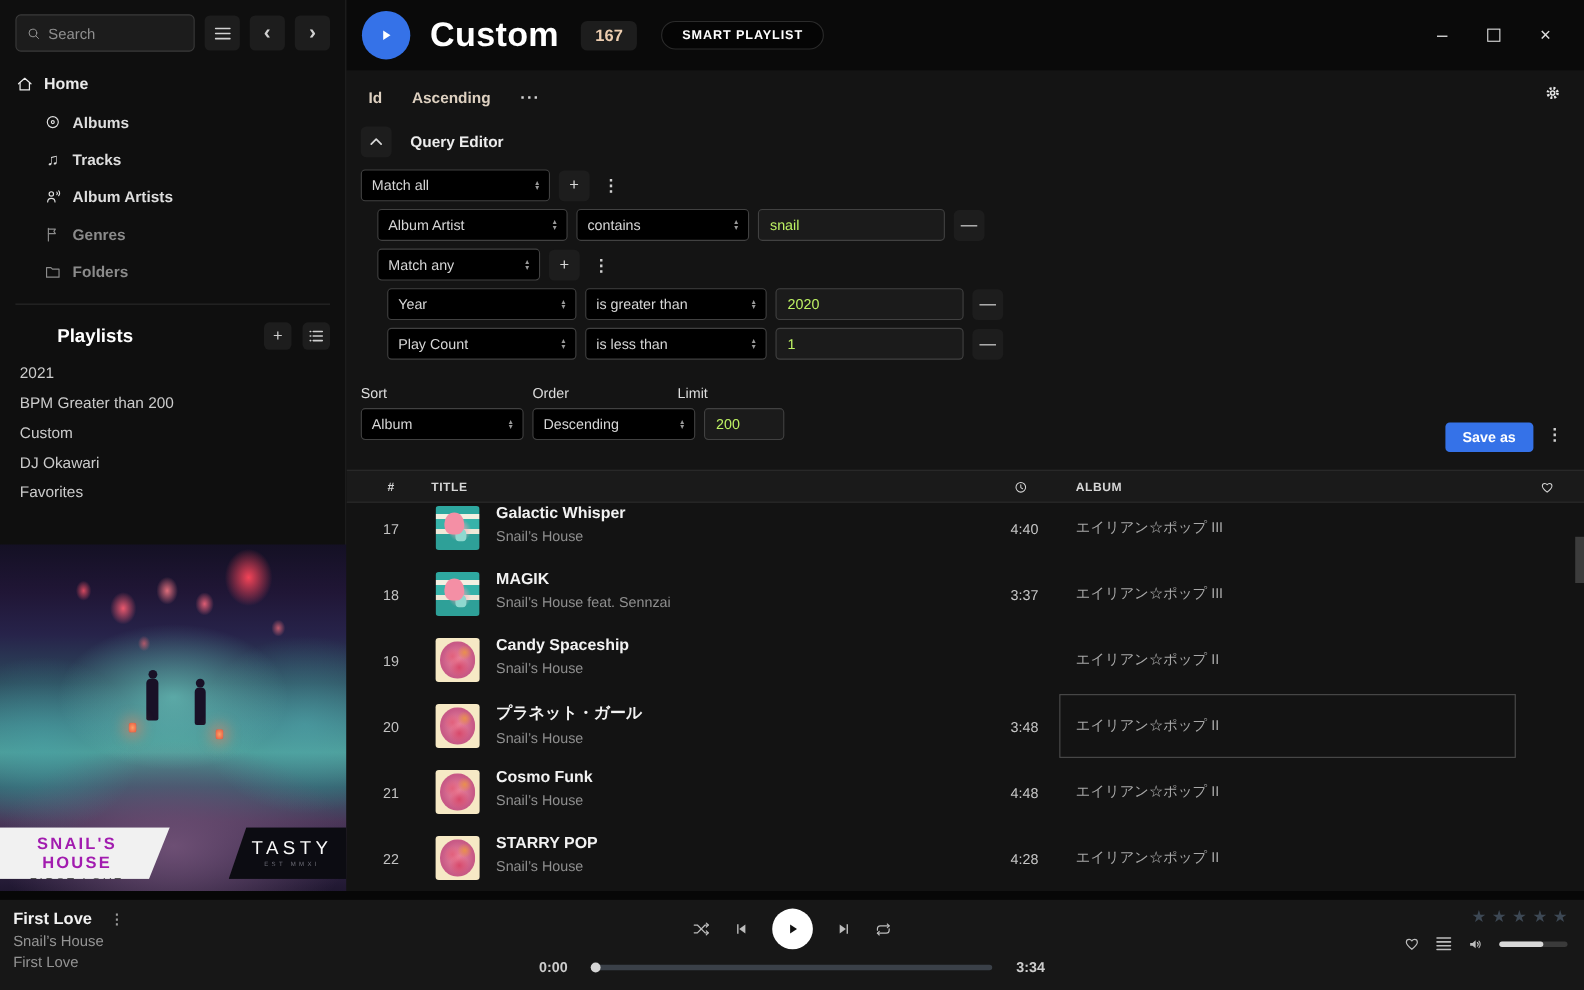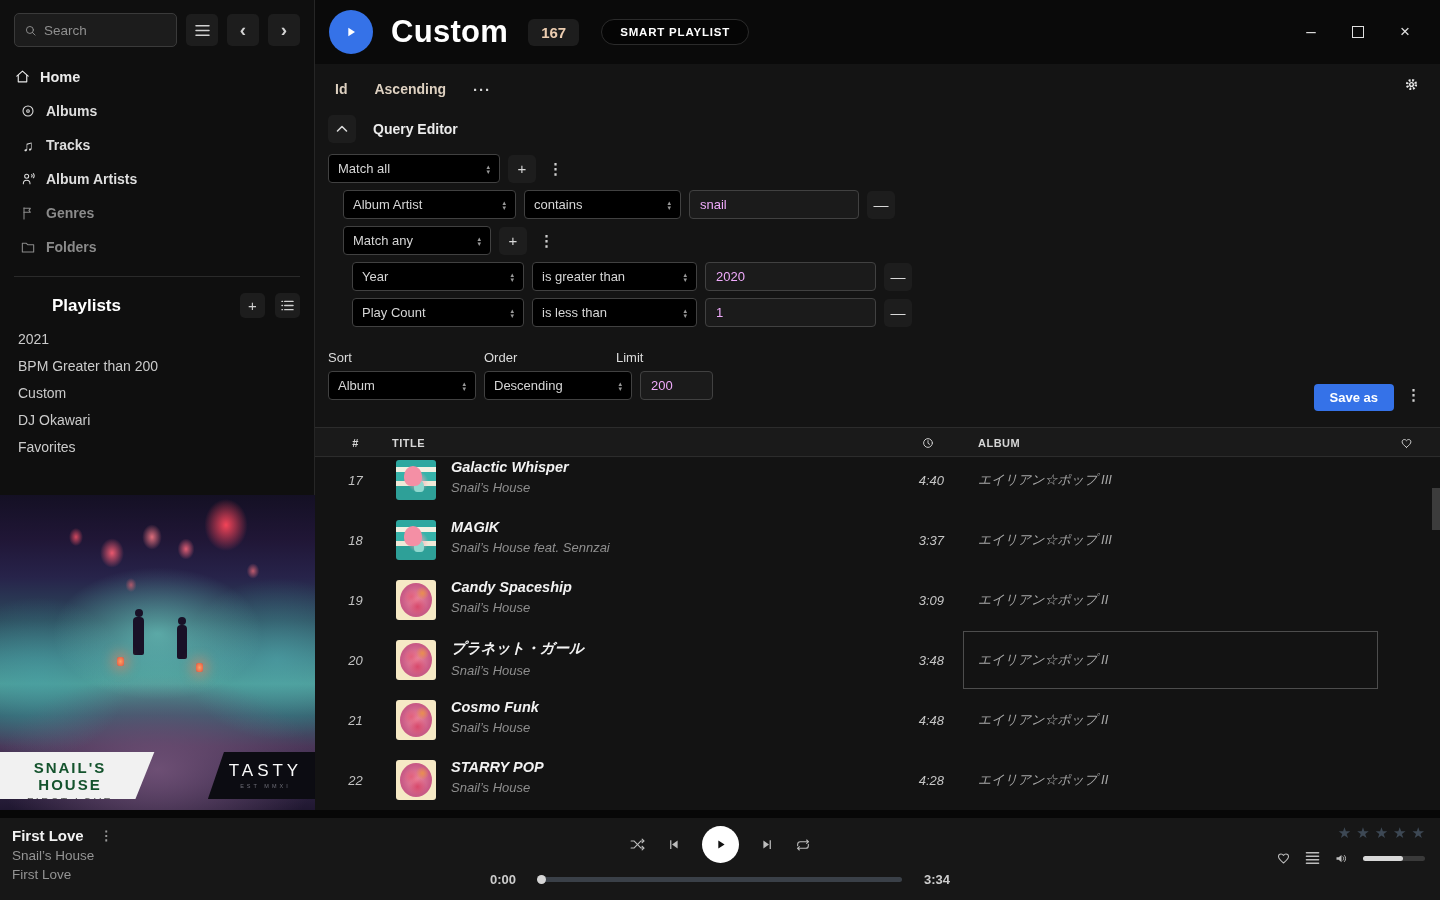--- a/index.html
+++ b/index.html
@@ -13,21 +13,21 @@
   #sidebar { position:absolute; left:0; top:0; width:315px; height:810px; background:#0f0f0f; border-right:1px solid #262626; }
   #side-top { display:flex; align-items:center; padding:13px 14px 12px 14px; gap:9px; }
   .search-box { width:163px; height:34px; background:#1c1c1c; border:1px solid #3a3a3a; border-radius:5px; display:flex; align-items:center; padding:0 9px; gap:7px; color:#9a9a9a; }
   .search-box input { background:transparent; border:none; outline:none; color:#d8d8d8; font-size:13.5px; width:100%; font-family:"Liberation Sans",sans-serif; }
   .search-box input::placeholder { color:#8f8f8f; }
   .sq-btn { width:32px; height:32px; background:#1d1d1d; border:none; border-radius:5px; color:#d2d2d2; display:flex; align-items:center; justify-content:center; font-size:17px; cursor:pointer; }
   .chev-txt { font-size:19px; font-weight:700; line-height:1; margin-top:-2px; }
 
   .nav-item { display:flex; align-items:center; gap:9px; padding:9px 14px; font-size:14.5px; font-weight:700; color:#eaeaea; cursor:pointer; }
   .nav-item .grow { flex:1; }
-  .sub-items { padding-left:20px; }
+  .sub-items { padding-left:40px; }
   .sub-item { display:flex; align-items:center; gap:10px; padding:9px 0; font-size:14px; font-weight:700; color:#dedede; cursor:pointer; }
   .sub-item.dim { color:#8b8b8b; }
   .note-glyph { font-size:15px; line-height:1; width:16px; text-align:center; }
 
   .divider { height:1px; background:#2a2a2a; margin:12px 14px 10px 14px; }
   .pl-head { display:flex; align-items:center; padding:6px 14px 8px 16px;margin-left:36px; }
   .pl-head h2 { font-size:17px; font-weight:800; color:#fff; flex:1; }
   .pl-head .sq-sm { width:25px; height:25px; background:#1d1d1d; border:none; border-radius:5px; color:#cfcfcf; display:flex; align-items:center; justify-content:center; margin-left:10px; cursor:pointer; font-size:15px; }
   .pl-list { list-style:none; padding:0 16px; }
   .pl-list li { font-size:14px; color:#cbcbcb; padding:5px 0 6px 2px; cursor:pointer; }
@@ -49,21 +49,21 @@
       linear-gradient(180deg,#141024 0%,#201636 14%,#27234a 26%,#2c4a5c 40%,#3f7f86 52%,#4d9d98 60%,#35616f 70%,#4a3658 80%,#332546 90%,#1f1730 100%);
   }
   .figure { position:absolute; background:#191127; border-radius:4px 4px 2px 2px; }
   .figure::before { content:""; position:absolute; left:50%; transform:translateX(-50%); top:-8px; width:8px; height:8px; border-radius:50%; background:#191127; }
   #fig1 { left:133px; top:122px; width:11px; height:38px; }
   #fig2 { left:177px; top:130px; width:10px; height:34px; }
   .lantern { position:absolute; width:7px; height:9px; border-radius:2px; background:radial-gradient(#ffa066,#e2543e); box-shadow:0 0 12px 5px rgba(255,125,85,.45); }
   #lan1 { left:117px; top:162px; } #lan2 { left:196px; top:168px; }
   .banner { position:absolute; left:0; bottom:11px; width:100%; height:47px; }
   .banner-white { position:absolute; inset:0; background:#f1f1f1; clip-path:polygon(0 0,49% 0,43% 100%,0 100%); padding-top:7px; }
-  .banner-white .art-artist { width:140px; text-align:center; font-size:15px; font-weight:800; letter-spacing:2px; color:#14532d; }
+  .banner-white .art-artist { width:140px; text-align:center; font-size:15px; font-weight:800; letter-spacing:2px; color:#a21caf; }
   .banner-white .art-title { width:140px; text-align:center; font-size:10.5px; letter-spacing:2.5px; color:#555; margin-top:3px; }
   .banner-black { position:absolute; top:0; bottom:0; left:66%; width:34%; background:#0c0c12; clip-path:polygon(15% 0,100% 0,100% 100%,0 100%); padding-top:9px; text-align:center; }
   .banner-black .lbl { font-size:17px; letter-spacing:4px; color:#fafafa; font-weight:400; padding-left:8px; }
   .banner-black .lbl-sub { font-size:5.5px; letter-spacing:3px; color:#6e6e78; margin-top:2px; padding-left:8px; }
 
   
   main { position:absolute; left:315px; top:0; right:0; height:810px; background:#141414; overflow:hidden; }
   #page-header { position:absolute; left:0; top:0; right:0; height:64px; background:#0a0a0a; display:flex; align-items:center; padding:0 14px; }
   #play-hero { width:44px; height:44px; border-radius:50%; background:#3572e8; border:none; display:flex; align-items:center; justify-content:center; cursor:pointer; color:#fff; }
   #page-title { font-size:31px; font-weight:800; color:#fff; margin-left:18px; letter-spacing:.3px; }
@@ -79,39 +79,39 @@
   #gear-btn { position:absolute; right:20px; top:76px; background:none; border:none; color:#e6e6e6; cursor:pointer; }
 
   
   #query-editor { position:absolute; left:13px; top:115px; right:130px; }
   .qe-row { display:flex; align-items:center; margin-bottom:7px; }
   .qe-head { height:28px; margin-bottom:11px; }
   .collapse-btn { width:28px; height:28px; background:#1d1d1d; border:none; border-radius:5px; color:#d8d8d8; display:flex; align-items:center; justify-content:center; cursor:pointer; }
   .qe-title { font-size:14px; font-weight:600; color:#ececec; margin-left:17px; }
   .sel { height:29px; background:#000000; border:1px solid #414141; border-radius:4px; display:flex; align-items:center; padding:0 9px; font-size:13px; color:#d6d6d6; cursor:pointer; }
   .sel .caret { margin-left:auto; display:flex; flex-direction:column; align-items:center; color:#9a9a9a; font-size:7px; line-height:5px; }
-  .tin { height:29px; background:#1b1b1b; border:1px solid #414141; border-radius:4px; color:#f0abfc; font-size:13px; padding:0 10px; font-family:"Liberation Sans",sans-serif; outline:none; }
+  .tin { height:29px; background:#1b1b1b; border:1px solid #414141; border-radius:4px; color:#bef264; font-size:13px; padding:0 10px; font-family:"Liberation Sans",sans-serif; outline:none; }
   .mini-btn { width:28px; height:28px; background:#1d1d1d; border:none; border-radius:5px; color:#d8d8d8; font-size:15px; display:flex; align-items:center; justify-content:center; cursor:pointer; }
   .kebab { background:none; border:none; color:#cfcfcf; font-size:15px; font-weight:700; cursor:pointer; padding:0 4px; }
   .g8 { margin-left:8px; } .g15 { margin-left:15px; }
   .lab-row { display:flex; margin-top:23px; margin-bottom:6px; font-size:13px; color:#dcdcdc; }
   .ctl-row { display:flex; }
   #save-as { position:absolute; right:46px; top:384px; height:27px; background:#3572e8; color:#fff; border:none; border-radius:4px; font-size:13px; font-weight:700; padding:0 16px; cursor:pointer; font-family:"Liberation Sans",sans-serif; }
   #save-kebab { position:absolute; right:15px; top:386px; }
 
   
   #table-head { position:absolute; left:0; top:427px; right:0; height:30px; background:#1a1a1a; border-top:1px solid #2c2c2c; border-bottom:1px solid #2c2c2c; font-size:11px; font-weight:700; letter-spacing:.5px; color:#d6d6d6; }
   #table-head > div { position:absolute; top:0; height:30px; display:flex; align-items:center; }
   .col-num { left:0; width:81px; justify-content:center; }
   .col-title { left:77px; }
   .col-clock { left:606px; }
   .col-album { left:663px; }
   .col-fav { right:26px; }
   #rows-clip { position:absolute; left:0; top:458px; right:0; bottom:0; overflow:hidden; background:#131313; }
-  #rows { margin-top:-8px;font-style:italic; }
+  #rows { margin-top:-8px; }
   .trow { position:relative; height:60px; }
   .trow .num { position:absolute; left:0; top:0; width:81px; height:60px; display:flex; align-items:center; justify-content:center; font-size:13px; color:#c2c2c2; }
   .thumb { position:absolute; left:81px; top:10px; width:40px; height:40px; border-radius:3px; }
   .thumb.art-iii { background:
       radial-gradient(14px 14px at 55% 55%, #f7a8b8, rgba(247,168,184,0) 75%),
       linear-gradient(180deg,#2ea8a0 0%,#2ea8a0 18%,#f3f0e2 18%, #f3f0e2 30%, #37b3aa 30%, #37b3aa 52%, #efe9d8 52%, #efe9d8 64%, #2ea098 64%);
   }
   .thumb.art-iii::after { content:""; position:absolute; left:8px; top:6px; width:18px; height:20px; background:#f48fa5; border-radius:50% 50% 40% 40%; box-shadow:6px 10px 0 -4px #8fd8cf; }
   .thumb.art-ii { background:#f6e9c5; }
   .thumb.art-ii::after { content:""; position:absolute; left:4px; top:3px; width:32px; height:34px; border-radius:50%;
@@ -468,21 +468,20 @@
           <div class="time">3:37</div>
           <div class="album">エイリアン☆ポップ III</div>
         </div>
         <div class="trow">
           <div class="num">19</div>
           <div class="thumb art-ii"></div>
           <div class="meta">
             <div class="t-title">Candy Spaceship</div>
             <div class="t-artist">Snail’s House</div>
           </div>
-          <div class="time">3:09</div>
           <div class="album">エイリアン☆ポップ II</div>
         </div>
         <div class="trow">
           <div class="cell-focus"></div>
           <div class="num">20</div>
           <div class="thumb art-ii"></div>
           <div class="meta">
             <div class="t-title">プラネット・ガール</div>
             <div class="t-artist">Snail’s House</div>
           </div>

